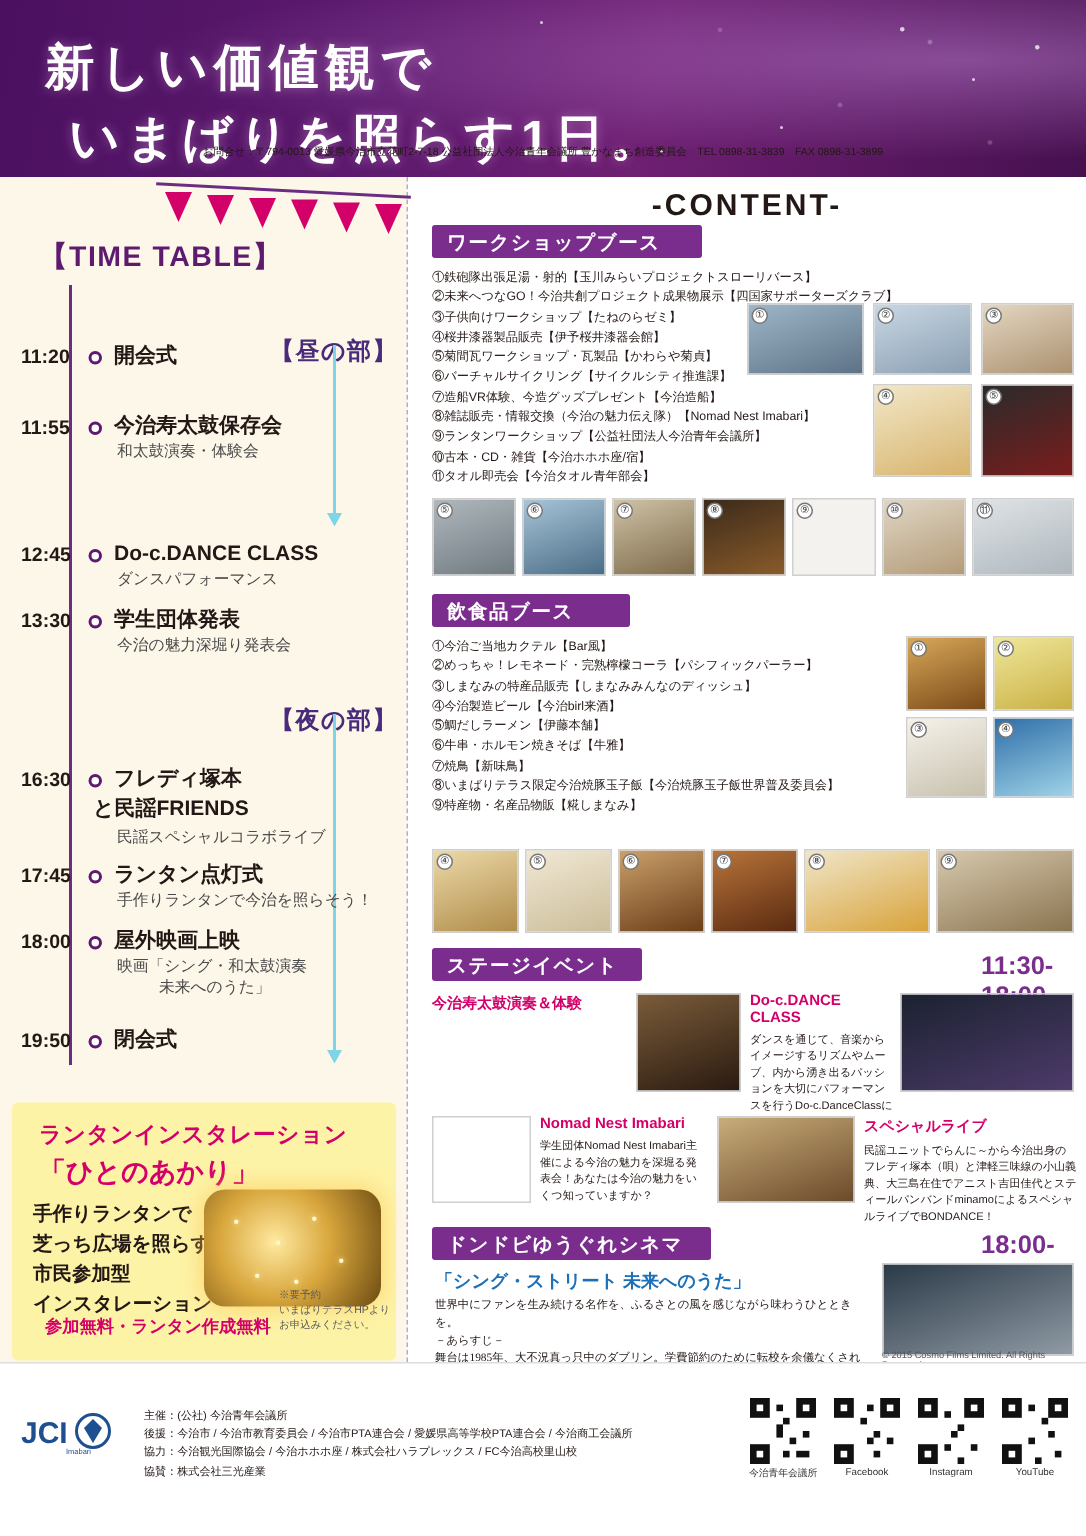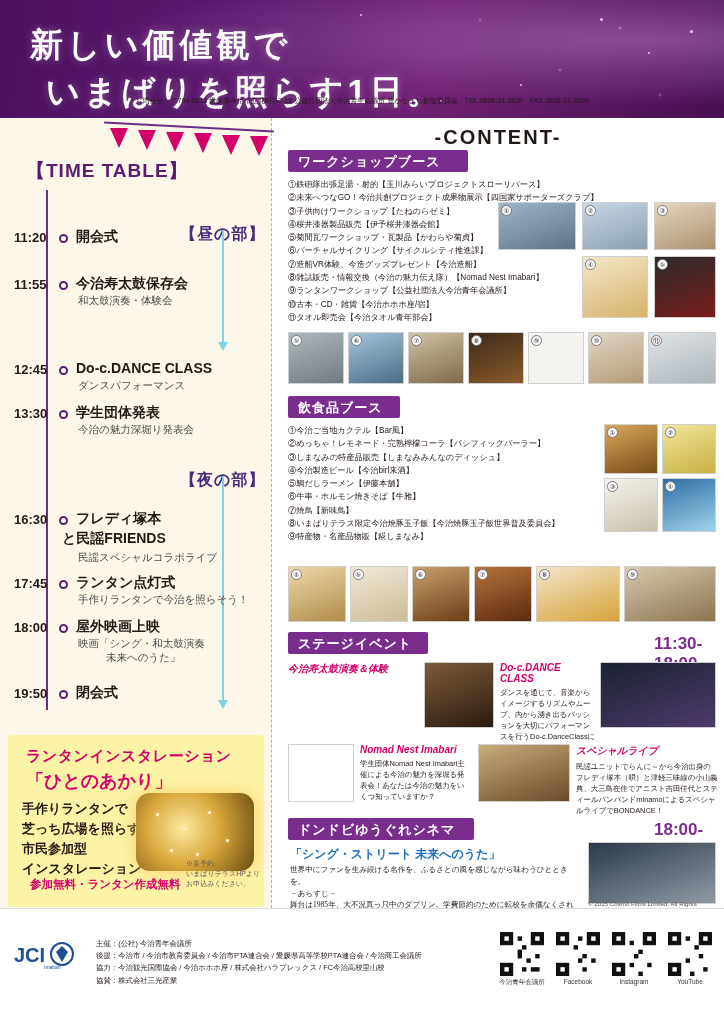--- a/index.html
+++ b/index.html
@@ -117,21 +117,21 @@
 
   .thumb { position:absolute; border:1px solid #cfcfcf; overflow:hidden; }
   .thumb .num {
     position:absolute; left:2px; top:2px; width:11px; height:11px;
     background:#fff; border:1px solid #777; border-radius:50%;
     font-size:7px; line-height:10px; text-align:center; color:#333;
   }
 
   
   .stage-card { position:absolute; }
-  .sc-title { font-size:10px; font-weight:bold; color:#d4006a; margin-bottom:3px;font-style:italic; }
+  .sc-title { font-size:10px; font-weight:bold; color:#d4006a; margin-bottom:3px; }
   .sc-body { font-size:7.4px; line-height:1.5; color:#231815; }
 
   .cinema-title { position:absolute; font-size:12px; font-weight:bold; color:#1d6fb8; }
   .cinema-body { position:absolute; font-size:7.6px; line-height:1.55; color:#231815;font-family:Liberation Serif, serif; }
   .cinema-copy { position:absolute; font-size:6.2px; color:#555; }
 
   
   .footer { position:absolute; left:0; top:908px; width:724px; height:116px; background:#ffffff; }
   .foot-rule { position:absolute; left:0; top:0; width:724px; height:1px; background:#ddd; }
   .foot-text { position:absolute; font-size:7.4px; line-height:1.65; color:#231815; }
@@ -303,21 +303,21 @@
   <div class="thumb" style="left:528px;top:332px;width:56px;height:52px;background:#f4f2ee;">
       <span class="num">⑨</span>
     </div>
   <div class="thumb" style="left:588px;top:332px;width:56px;height:52px;background:linear-gradient(160deg,#e0d6c5,#b39b78);">
       <span class="num">⑩</span>
     </div>
   <div class="thumb" style="left:648px;top:332px;width:68px;height:52px;background:linear-gradient(160deg,#dfe3e6,#aeb7bd);">
       <span class="num">⑪</span>
     </div>
 
-  <div class="sec-head" style="left:288px;top:396px;width:112px;">飲食品ブース</div>
+  <div class="sec-head" style="left:288px;top:396px;width:132px;">飲食品ブース</div>
   <div class="listcol" style="left:288px;top:424px;width:430px;">
     <div>①今治ご当地カクテル【Bar風】</div>
     <div>②めっちゃ！レモネード・完熟檸檬コーラ【パシフィックパーラー】</div>
     <div>③しまなみの特産品販売【しまなみみんなのディッシュ】</div>
     <div>④今治製造ビール【今治birl来酒】</div>
     <div>⑤鯛だしラーメン【伊藤本舗】</div>
     <div>⑥牛串・ホルモン焼きそば【牛雅】</div>
     <div>⑦焼鳥【新味鳥】</div>
     <div>⑧いまばりテラス限定今治焼豚玉子飯【今治焼豚玉子飯世界普及委員会】</div>
     <div>⑨特産物・名産品物販【糀しまなみ】</div>

